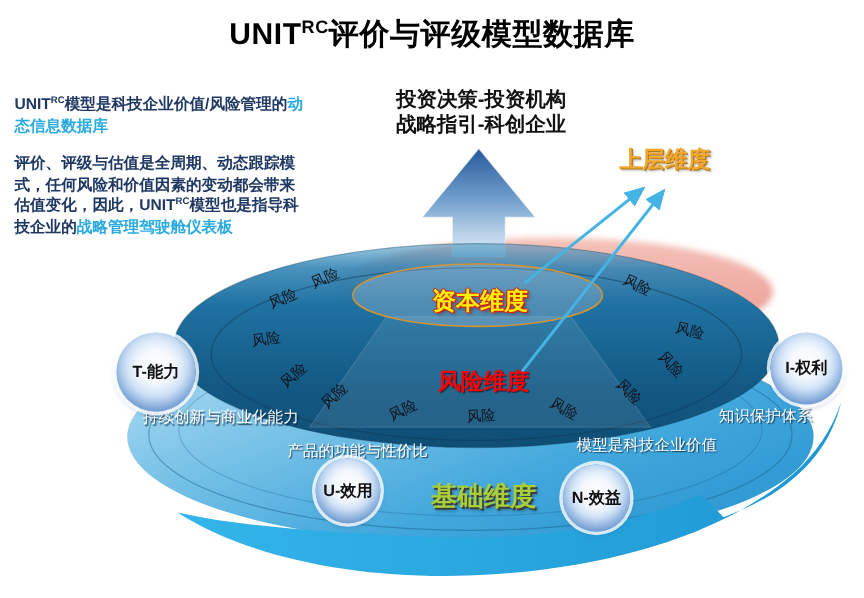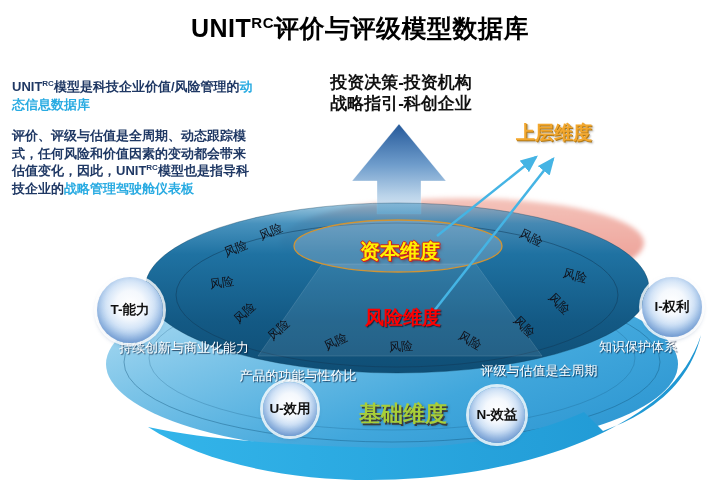--- a/index.html
+++ b/index.html
@@ -131,21 +131,21 @@
       <span class="risk-tick" style="left: 401px; top: 347px; transform: translate(-50%, -50%) rotate(-4deg);">风险</span>
       <span class="risk-tick" style="left: 531px; top: 238px; transform: translate(-50%, -50%) rotate(26deg);">风险</span>
       <span class="risk-tick" style="left: 575px; top: 276px; transform: translate(-50%, -50%) rotate(14deg);">风险</span>
       <span class="risk-tick" style="left: 559px; top: 304px; transform: translate(-50%, -50%) rotate(45deg);">风险</span>
       <span class="risk-tick" style="left: 524px; top: 327px; transform: translate(-50%, -50%) rotate(45deg);">风险</span>
       <span class="risk-tick" style="left: 470px; top: 341px; transform: translate(-50%, -50%) rotate(30deg);">风险</span>
     </div>
   <div id="caption-layer">
       <span class="caption" style="left: 184px; top: 348px;">持续创新与商业化能力</span>
       <span class="caption" style="left: 298px; top: 376px;">产品的功能与性价比</span>
-      <span class="caption" style="left: 539px; top: 371px;">评级与估值是全周期</span>
+      <span class="caption" style="left: 539px; top: 371px;">模型是科技企业价值</span>
       <span class="caption" style="left: 638px; top: 347px;">知识保护体系</span>
     </div>
   <div id="sphere-layer">
       <div class="sphere" style="left: 130px; top: 310px; width: 66px; height: 66px;">
         <span class="lbl">T-能力</span>
       </div>
       <div class="sphere" style="left: 672px; top: 307px; width: 60px; height: 60px;">
         <span class="lbl">I-权利</span>
       </div>
       <div class="sphere" style="left: 290px; top: 409px; width: 54px; height: 54px;">

